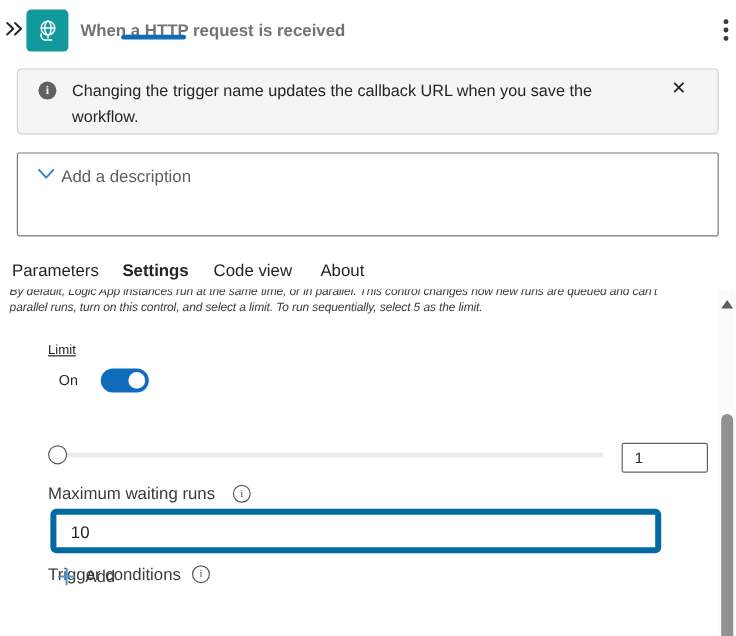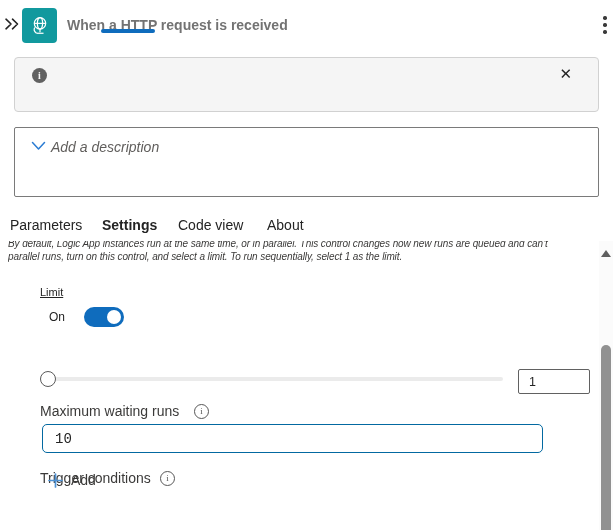--- a/index.html
+++ b/index.html
@@ -22,21 +22,21 @@
              background:#616161;color:#f5f5f5;font-size:10px;font-weight:bold;line-height:15px;
              text-align:center;font-family:"Liberation Serif",serif;}
   .banner-text{position:absolute;left:45px;top:7px;max-width:460px;font-size:13.5px;
                line-height:22px;color:#242424;}
   .close{position:absolute;right:26px;top:7px;font-size:15px;color:#242424;cursor:pointer;line-height:18px;}
 
   
   .descbox{position:absolute;left:14px;top:127px;width:583px;height:68px;background:#fff;
            border:1px solid #7a7a7a;border-radius:2px;cursor:text;}
   .desc-chevron{position:absolute;left:16px;top:9px;}
-  .placeholder{position:absolute;left:36px;top:11px;font-size:14px;font-style:italic;color:#605e5c;}
+  .placeholder{position:absolute;left:36px;top:11px;font-size:14px;color:#605e5c;}
 
   
   .tabs{position:absolute;left:0;top:208px;width:613px;height:33px;background:#fff;z-index:4;}
   .tab{position:absolute;top:9px;font-size:14px;color:#242424;cursor:pointer;}
   .tab.t0{left:10px;} .tab.t1{left:102px;font-weight:bold;} .tab.t2{left:178px;} .tab.t3{left:267px;}
   .tab-underline{position:absolute;left:101px;top:29px;width:54px;height:4px;border-radius:2px;
                  background:#0f6cbd;z-index:6;}
 
   
   .note-clip{position:absolute;left:8px;top:241px;width:600px;height:35px;overflow:hidden;z-index:1;}
@@ -53,23 +53,23 @@
   .lbl-waiting{left:40px;top:403px;}
   .lbl-trigger{left:40px;top:470px;}
 
   .slider-track{position:absolute;left:48px;top:377px;width:455px;height:4px;background:#ebebeb;
                 border-radius:2px;cursor:pointer;}
   .slider-thumb{position:absolute;left:40px;top:371px;width:14px;height:14px;background:#fff;
                 border:1.8px solid #5a5a5a;border-radius:50%;cursor:grab;}
   .value-box{position:absolute;left:518px;top:369px;width:60px;height:23px;border:1px solid #616161;
              border-radius:2px;background:#fff;font-size:12.5px;color:#242424;padding:0 0 0 10px;
              font-family:"Liberation Sans",sans-serif;box-sizing:content-box;outline:none;}
-  .text-input{position:absolute;left:42px;top:424px;width:487px;height:27px;border:1px solid #0369a1;
+  .text-input{position:absolute;left:42px;top:424px;width:487px;height:27px;border:5px solid #0369a1;
               border-radius:5px;background:#fff;font-size:14px;color:#242424;padding:0 0 0 12px;
-              font-family:Liberation Mono, monospace;outline:none;}
+              font-family:Liberation Sans, sans-serif;outline:none;}
 
   .info-outline{display:inline-block;position:absolute;width:13px;height:13px;border:1px solid #575757;
                 border-radius:50%;font-size:9px;line-height:13px;text-align:center;color:#575757;
                 font-family:"Liberation Serif",serif;font-style:normal;}
   .info-waiting{left:194px;top:404px;}
   .info-trigger{left:160px;top:471px;}
 
   .add-row{position:absolute;left:48px;top:472px;display:flex;align-items:center;gap:8px;cursor:pointer;}
   .add-label{font-size:14px;color:#3b3a39;}
 
@@ -104,20 +104,21 @@
   </div>
   <div class="title">When a HTTP request is received</div>
   <span class="more">
       <i></i>
       <i></i>
       <i></i>
     </span>
 
   <div class="banner">
     <span class="info-icon">i</span>
+    <div class="banner-text">Changing the trigger name updates the callback URL when you save the workflow.</div>
     <span class="close">✕</span>
   </div>
 
   <div class="descbox">
     <span class="desc-chevron">
       <svg width="15" height="10" viewBox="0 0 15 10">
           <polyline points="1.5,1.5 7.5,8 13.5,1.5" fill="none" stroke="#2b7cd3" stroke-width="1.5" stroke-linecap="round" stroke-linejoin="round"></polyline>
         </svg>
     </span>
     <span class="placeholder">Add a description</span>
@@ -127,21 +128,21 @@
     <div class="tab t0">Parameters</div>
     <div class="tab t1">Settings</div>
     <div class="tab t2">Code view</div>
     <div class="tab t3">About</div>
   </div>
   <div class="tab-underline"></div>
 
   <div class="note-clip">
     <div class="note">
       <div>By default, Logic App instances run at the same time, or in parallel. This control changes how new runs are queued and can’t</div>
-      <div>parallel runs, turn on this control, and select a limit. To run sequentially, select 1 as the limit.</div>
+      <div>parallel runs, turn on this control, and select a limit. To run sequentially, select 5 as the limit.</div>
     </div>
   </div>
 
   <div class="limit-label">Limit</div>
   <div class="toggle-state">On</div>
   <div class="toggle">
       <div class="knob"></div>
     </div>
 
   <div class="slider-track"></div>

